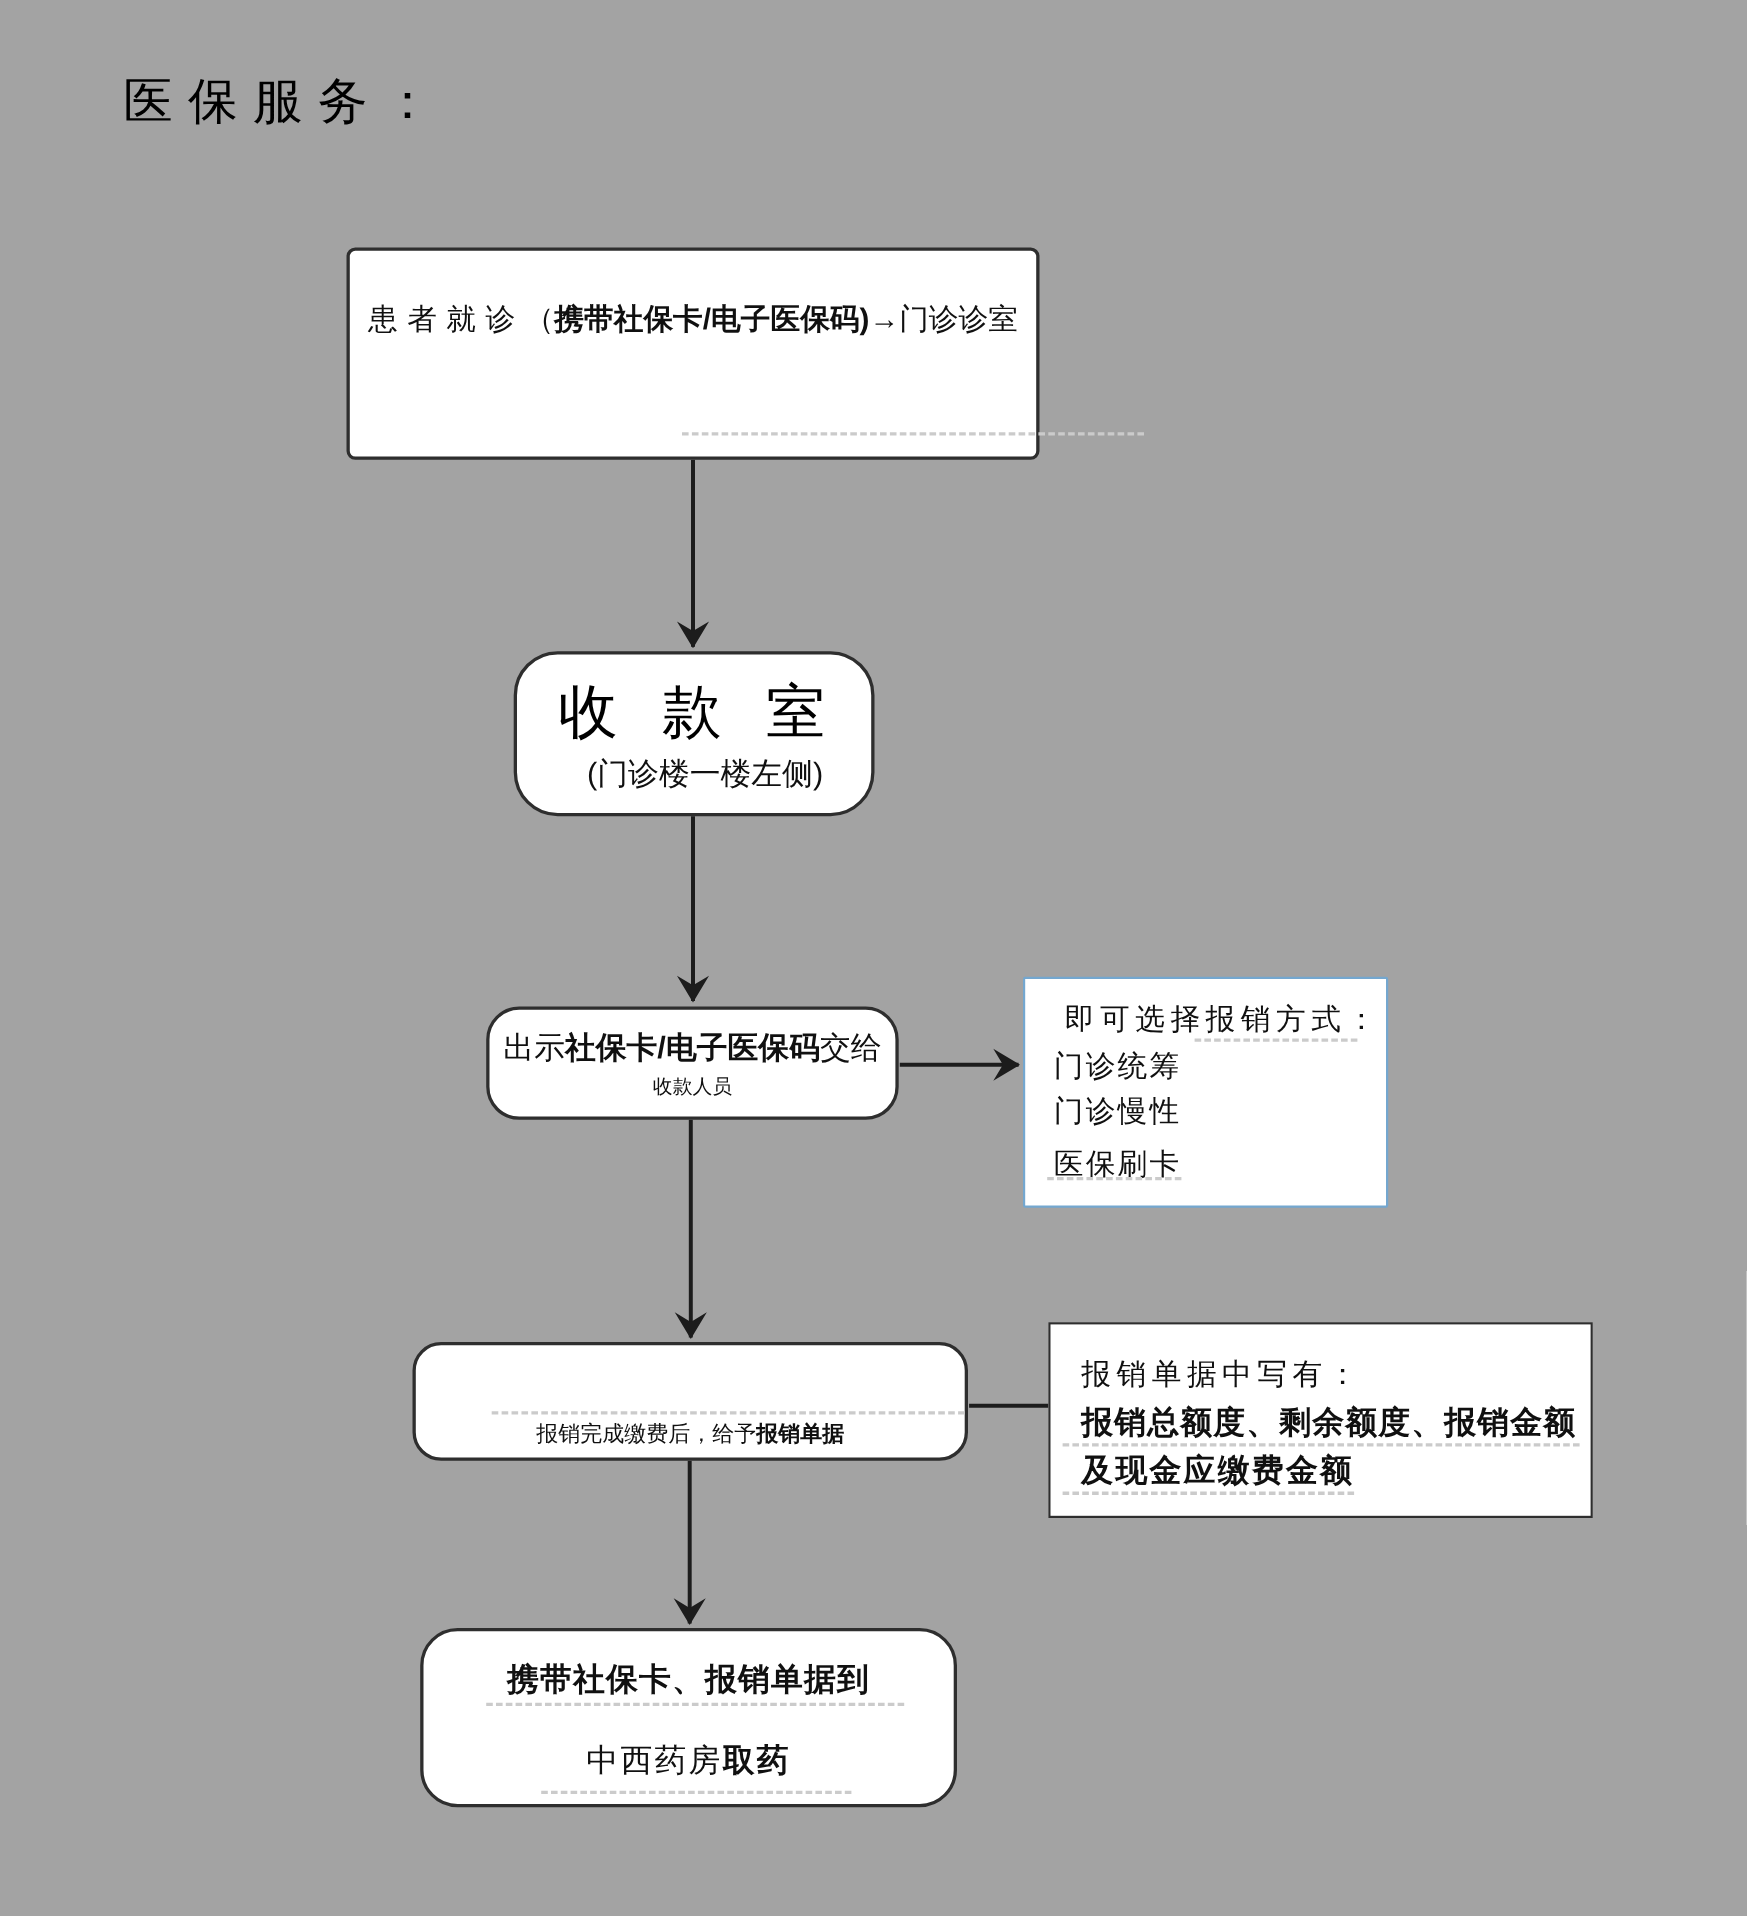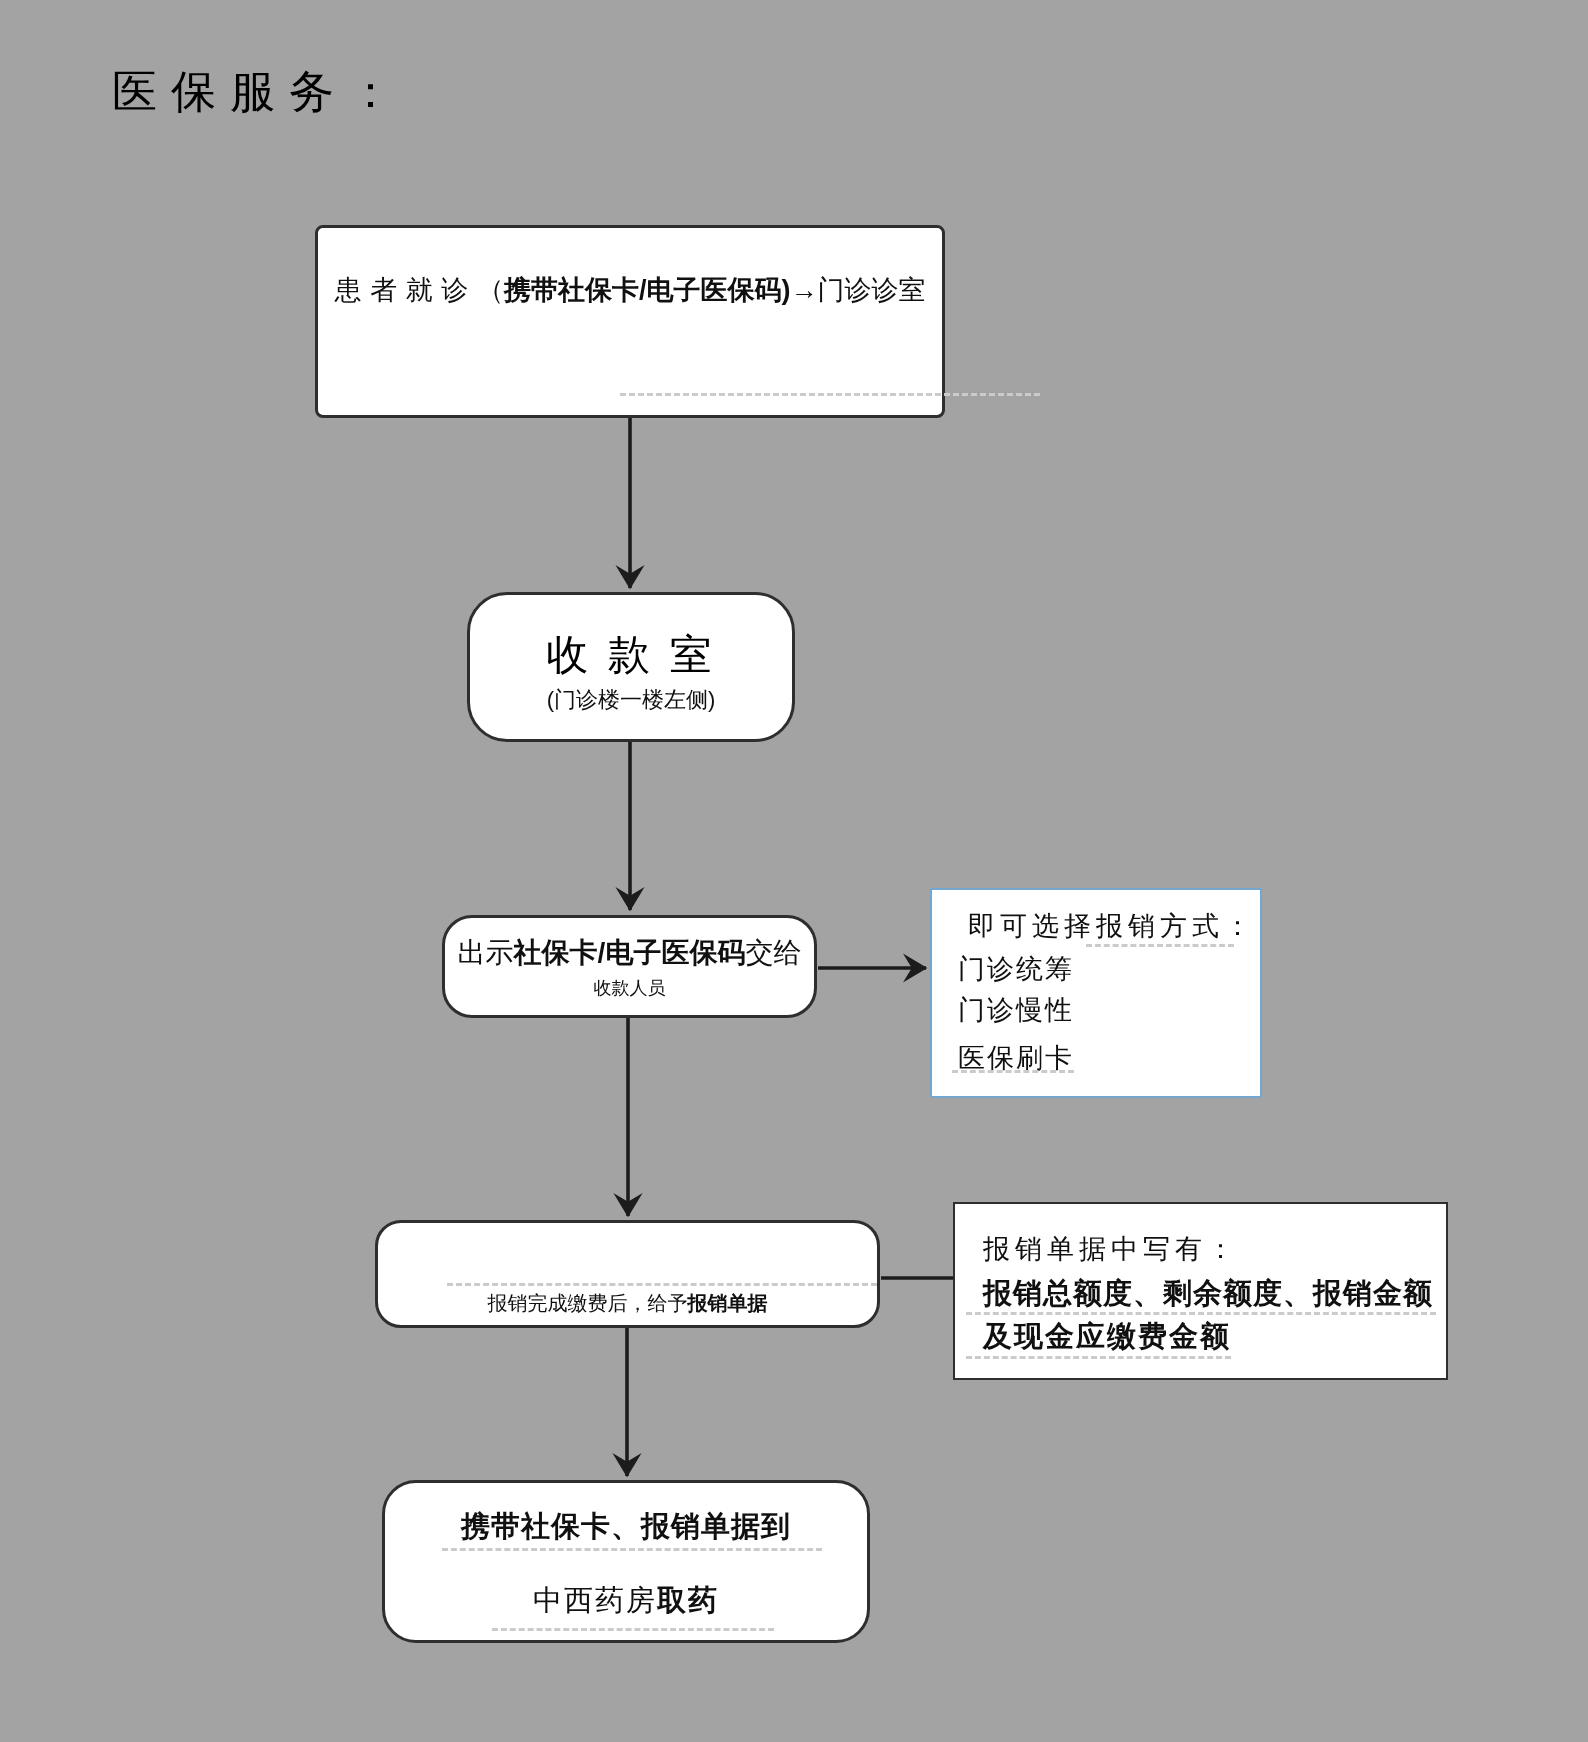--- a/index.html
+++ b/index.html
@@ -30,22 +30,22 @@
   .box .line{position:absolute;left:0;width:100%;text-align:center;white-space:nowrap;}
 
   
   .step1{left:315px;top:225px;width:630px;height:193px;border-radius:8px;}
   .step1 .l1{top:44px;font-size:27px;}
   .step1 .l2{top:128px;font-size:29px;}
   .seg-serif{font-family:"DejaVu Serif","Liberation Serif",serif;}
 
   
   .step2{left:467px;top:592px;width:328px;height:150px;border-radius:40px;}
-  .step2 .t{top:32px;font-family:Liberation Sans, sans-serif;font-size:42px;letter-spacing:4px;color:#000;}
-  .step2 .s{top:90px;font-size:22px;}
+  .step2 .t{top:16px;font-family:Liberation Mono, monospace;font-size:54px;letter-spacing:4px;color:#000;}
+  .step2 .s{top:90px;font-size:28px;padding-left:10px;}
 
   
   .step3{left:442px;top:915px;width:375px;height:103px;border-radius:30px;}
   .step3 .l1{top:16px;font-size:28px;}
   .step3 .l2{top:58px;font-size:18px;font-family:Liberation Serif, serif;}
 
   
   .options-note{left:930px;top:888px;width:332px;height:210px;border:2.5px solid var(--blue);border-radius:2px;}
   .options-note .t{position:absolute;left:36px;top:18px;font-size:27px;letter-spacing:5px;white-space:nowrap;}
   .options-note .it{position:absolute;left:26px;font-size:27px;letter-spacing:2px;white-space:nowrap;}

